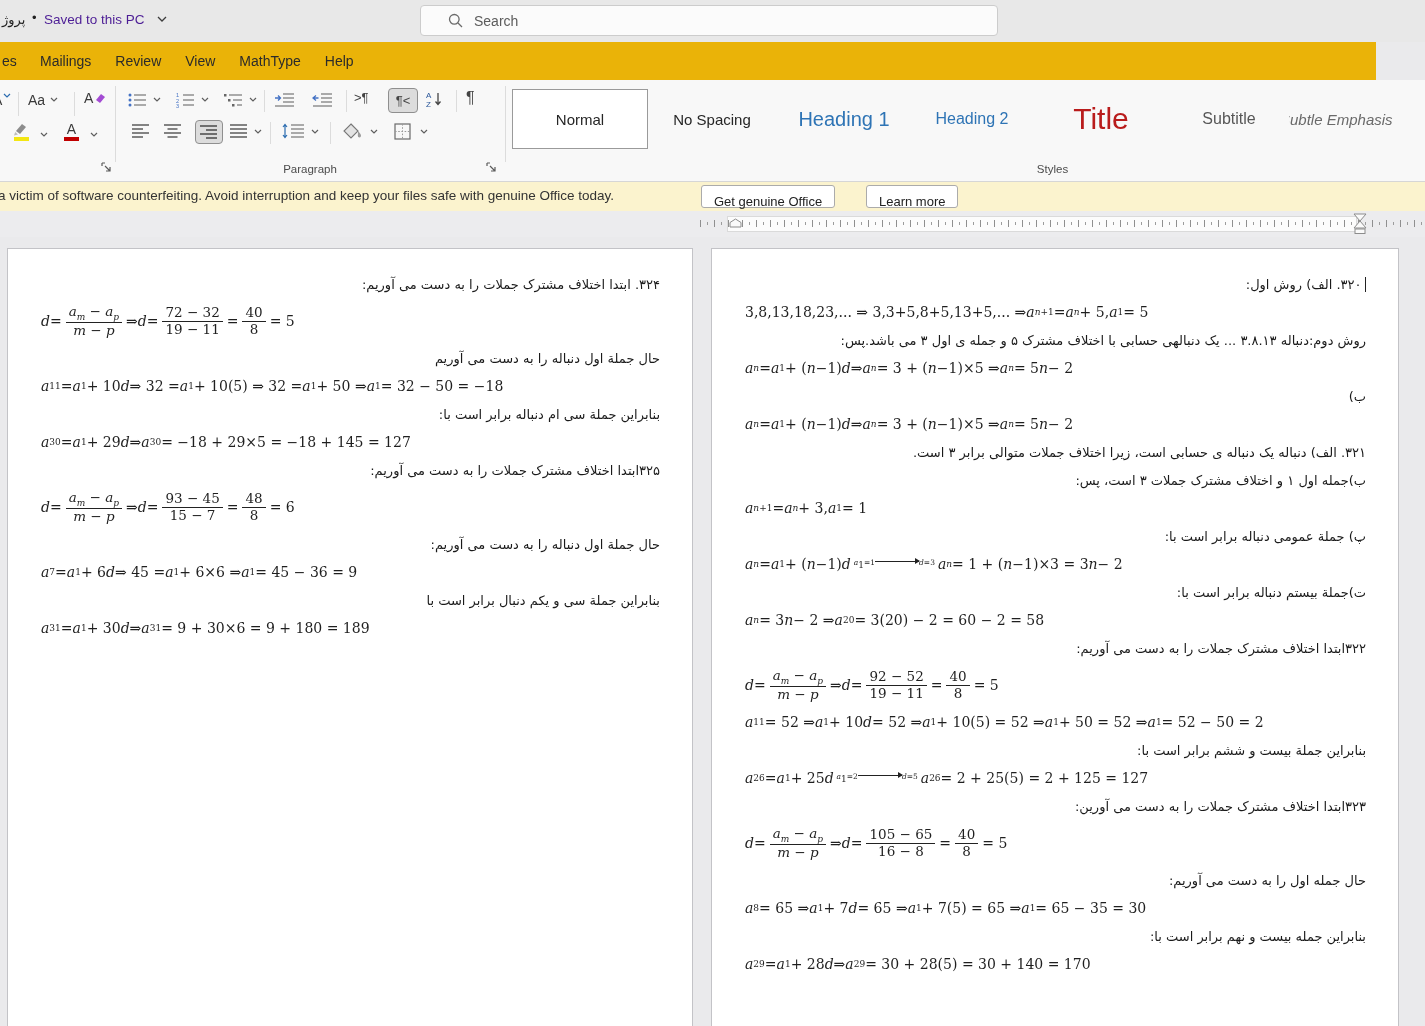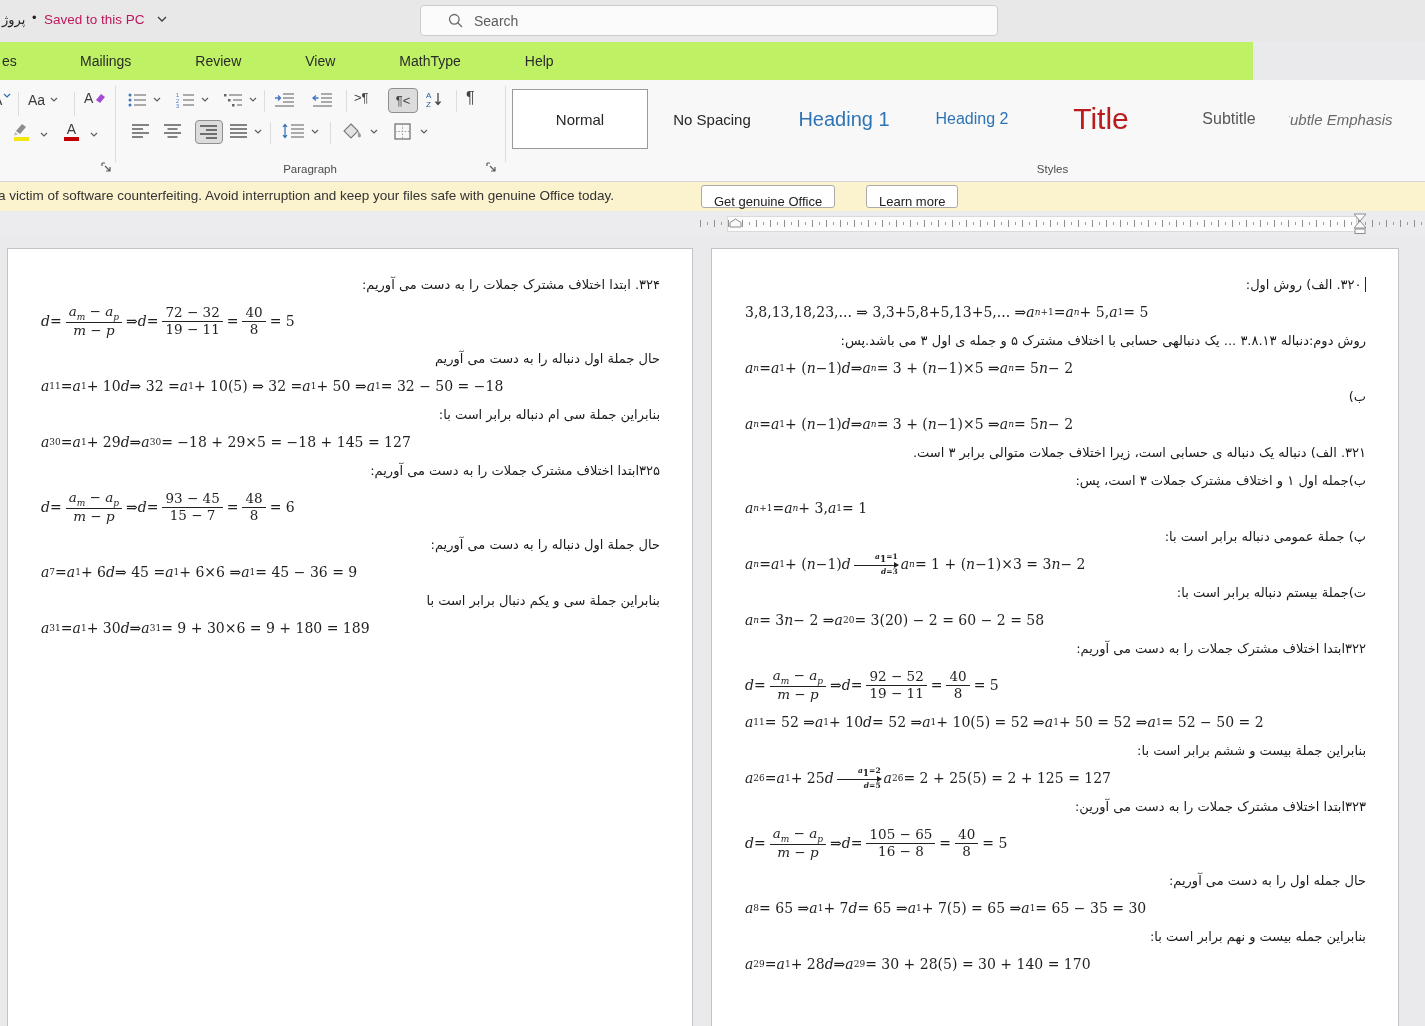--- a/index.html
+++ b/index.html
@@ -3,27 +3,27 @@
 <meta charset="utf-8">
 <style>
   * { margin:0; padding:0; box-sizing:border-box; }
   html,body { width:1425px; height:1026px; overflow:hidden; }
   body { font-family:"Liberation Sans", sans-serif; background:#eaeaec; position:relative; }
 
   
   #titlebar { position:absolute; left:0; top:0; width:1425px; height:42px; background:#e8e8e8; }
   .doc-name { position:absolute; left:2px; top:12px; font-size:13px; color:#202020; direction:rtl; }
   .dot-sep { position:absolute; left:32px; top:10px; font-size:13px; color:#202020; }
-  .saved-status { position:absolute; left:44px; top:12px; font-size:13.5px; color:#be185d; display:flex; align-items:center; gap:12px; cursor:default;justify-content:space-between; }
+  .saved-status { position:absolute; left:44px; top:12px; font-size:13.5px; color:#4c1d95; display:flex; align-items:center; gap:12px; cursor:default;justify-content:space-between; }
   #searchbox { position:absolute; left:420px; top:5px; width:578px; height:31px; background:#fbfbfb; border:1px solid #cccccc; border-radius:4px; display:flex; align-items:center; padding-left:27px; gap:11px; }
   #searchbox input { border:none; outline:none; background:transparent; font-size:14px; color:#505050; font-family:"Liberation Sans",sans-serif; width:480px; }
   #searchbox input::placeholder { color:#5c5c5c; opacity:1; }
 
   
-  #tabrow { position:absolute; left:0; top:42px; width:1253px; height:38px; background:#bef264; display:flex; align-items:center;gap:40px; }
+  #tabrow { position:absolute; left:0; top:42px; width:1376px; height:38px; background:#eab308; display:flex; align-items:center; }
   .tab { font-size:14px; color:#2b2b2b; padding:0 12px; height:100%; display:flex; align-items:center; cursor:default; }
   .tab.partial { width:22px; overflow:hidden; padding:0 0 0 2px; margin-right:6px; }
 
   
   #ribbon { position:absolute; left:0; top:80px; width:1425px; height:102px; background:#f8f8f8; border-bottom:1px solid #d6d6d6; }
   .vsep { position:absolute; width:1px; background:#dcdcdc; }
   .rbtn { position:absolute; display:flex; align-items:center; justify-content:center; color:#444; }
   .glyph { font-size:14px; color:#3a3a3a; }
   .selected-pill { border:1px solid #8f8f8f; background:#dcdcdc; border-radius:4px; }
   .grp-label { position:absolute; font-size:11.5px; color:#4c4c4c; text-align:center; }
@@ -73,21 +73,21 @@
   .ln.rtl { direction:rtl; font-family:"DejaVu Sans",sans-serif; font-size:13px; color:#1a1a1a; }
   .ln.math { direction:ltr; font-family:"DejaVu Serif",serif; font-size:14px; color:#1f1f1f; }
   .ln.math i { font-style:italic; }
   .ln.math sub { font-size:9px; }
   .ln.cursor::before { content:""; display:inline-block; width:1.5px; height:15px; background:#222; margin-left:3px; }
 
   .frac { display:inline-flex; flex-direction:column; align-items:center; margin:0 4px; font-size:13.5px; line-height:1.15; vertical-align:middle; }
   .frac .num { border-bottom:1px solid #222; padding:0 3px; }
   .frac .den { padding:0 3px; }
 
-  .larrow { display:inline-flex; flex-direction:column; align-items:flex-end; margin:0 3px; font-size:7.5px; line-height:1;font-weight:bold; }
+  .larrow { display:inline-flex; flex-direction:row; align-items:flex-start; margin:0 3px; font-size:7.5px; line-height:1; }
   .larrow .la-line { position:relative; width:44px; height:1px; background:#222; margin:2px 0; }
   .larrow .la-line::after { content:""; position:absolute; right:-1px; top:-3px; border-top:3.5px solid transparent; border-bottom:3.5px solid transparent; border-left:5px solid #222; }
 </style>
 </head>
 <body>
 
 <div id="titlebar">
   <span class="doc-name">پروژ</span>
   <span class="dot-sep">•</span>
   <span class="saved-status">

